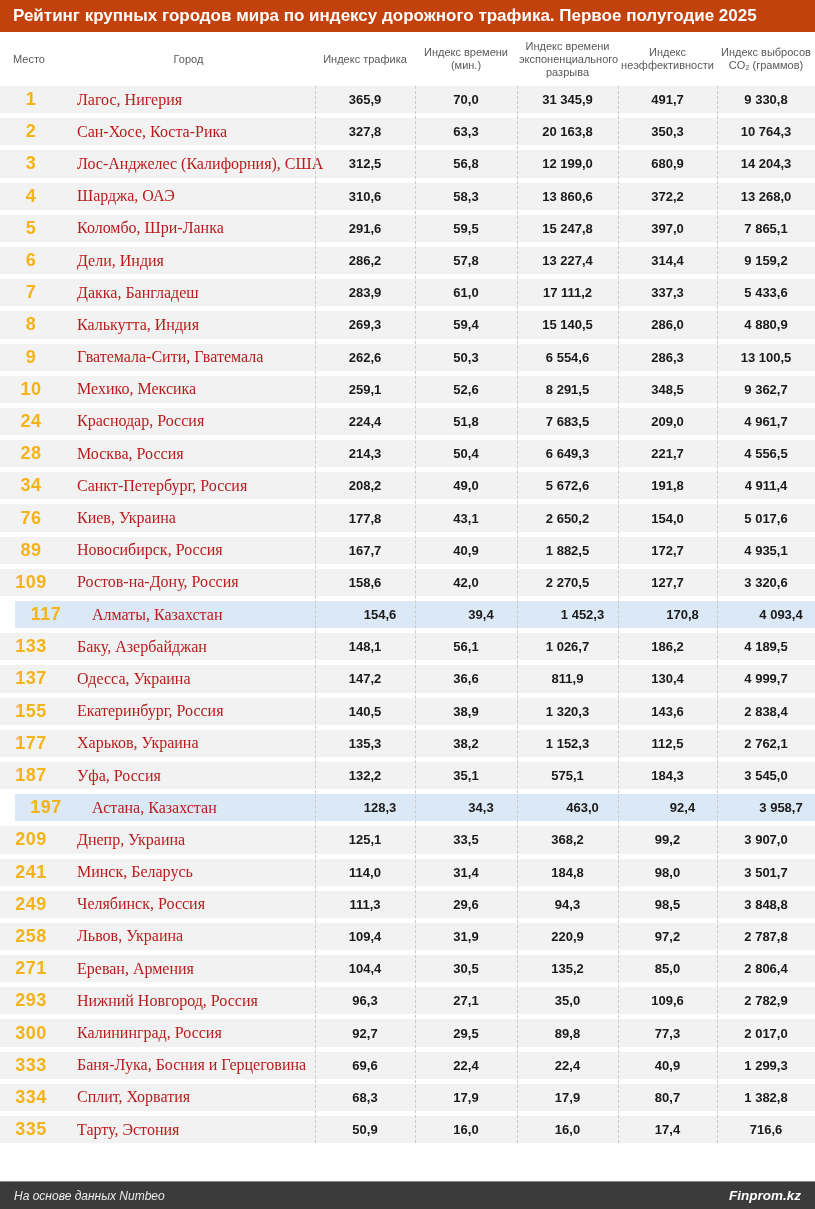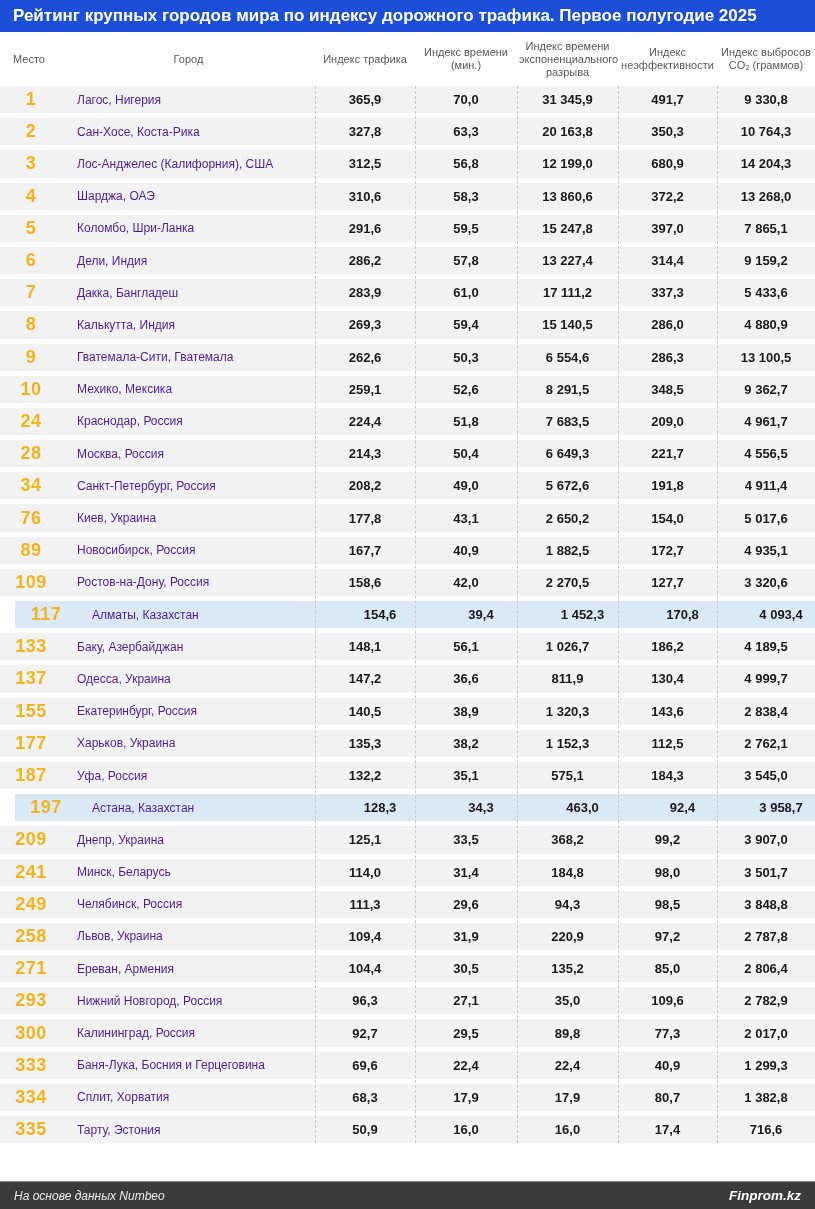--- a/index.html
+++ b/index.html
@@ -3,21 +3,21 @@
 <meta charset="utf-8">
 <style>
   html,body { margin:0; padding:0; }
   body {
     width:815px; height:1209px;
     position:relative; overflow:hidden;
     background:#ffffff;
     font-family:"Liberation Sans","DejaVu Sans",sans-serif;
   }
   .title-bar {
-    height:32px; background:#1d4ed8;
+    height:32px; background:#c2410c;
     color:#ffffff; font-weight:bold; font-size:17px; line-height:32px;
     padding-left:13px; box-sizing:border-box;
     white-space:nowrap;
   }
   .grid {
     display:grid;
     grid-template-columns:62px 253px 100px 102px 101px 99px 98px;
   }
   .col-headers {
     height:54px;
@@ -30,21 +30,21 @@
   .row {
     height:27.2px; margin-bottom:5px;
     background:#F2F2F2;
     align-items:center;
   }
   .row.highlight { background:#DBE8F5;margin-left:15px; }
   .cell.rank {
     color:#F5B31A; font-weight:bold; font-size:18px; text-align:center;
     letter-spacing:0.5px;
   }
-  .cell.city { font-size:12px; color:#4c1d95; padding-left:15px; white-space:nowrap; }
+  .cell.city { font-size:16px; color:#b91c1c; padding-left:15px; white-space:nowrap;font-family:Liberation Serif, serif; }
   .cell.num {
     font-weight:bold; font-size:13px; color:#1A1A1A;
     text-align:center; white-space:nowrap;
   }
   .dashes { position:absolute; top:0; left:0; right:0; bottom:0; pointer-events:none; z-index:5; }
   .dash { position:absolute; top:0; bottom:0; width:0; border-left:1px dashed #C9C9C9; }
   .dash.d1 { left:315px; } .dash.d2 { left:415px; } .dash.d3 { left:517px; }
   .dash.d4 { left:618px; } .dash.d5 { left:717px; }
   .footer-bar {
     position:absolute; left:0; bottom:0; width:815px; height:28px;

